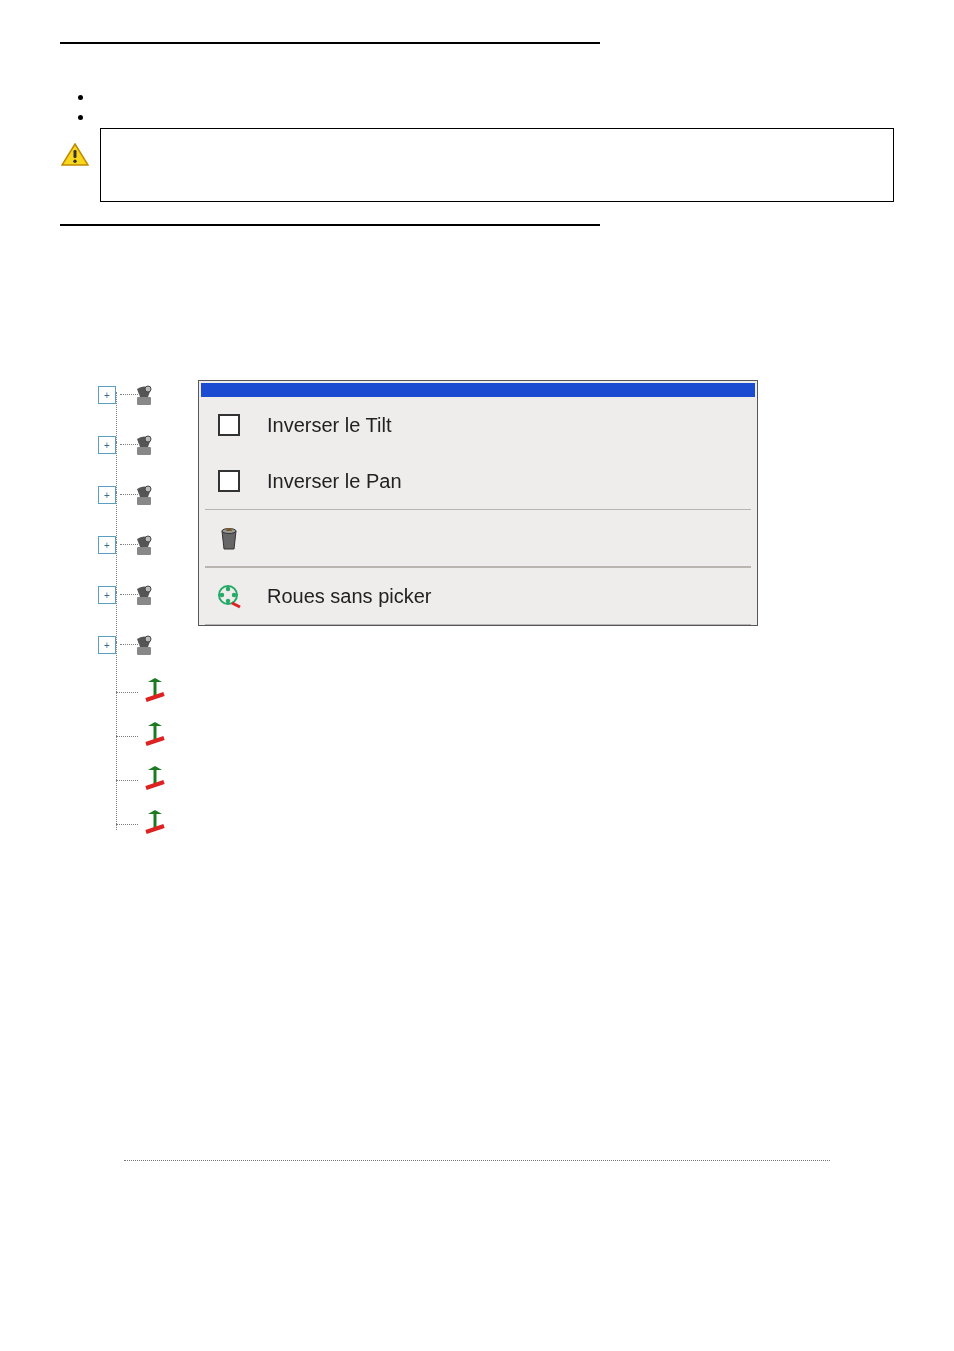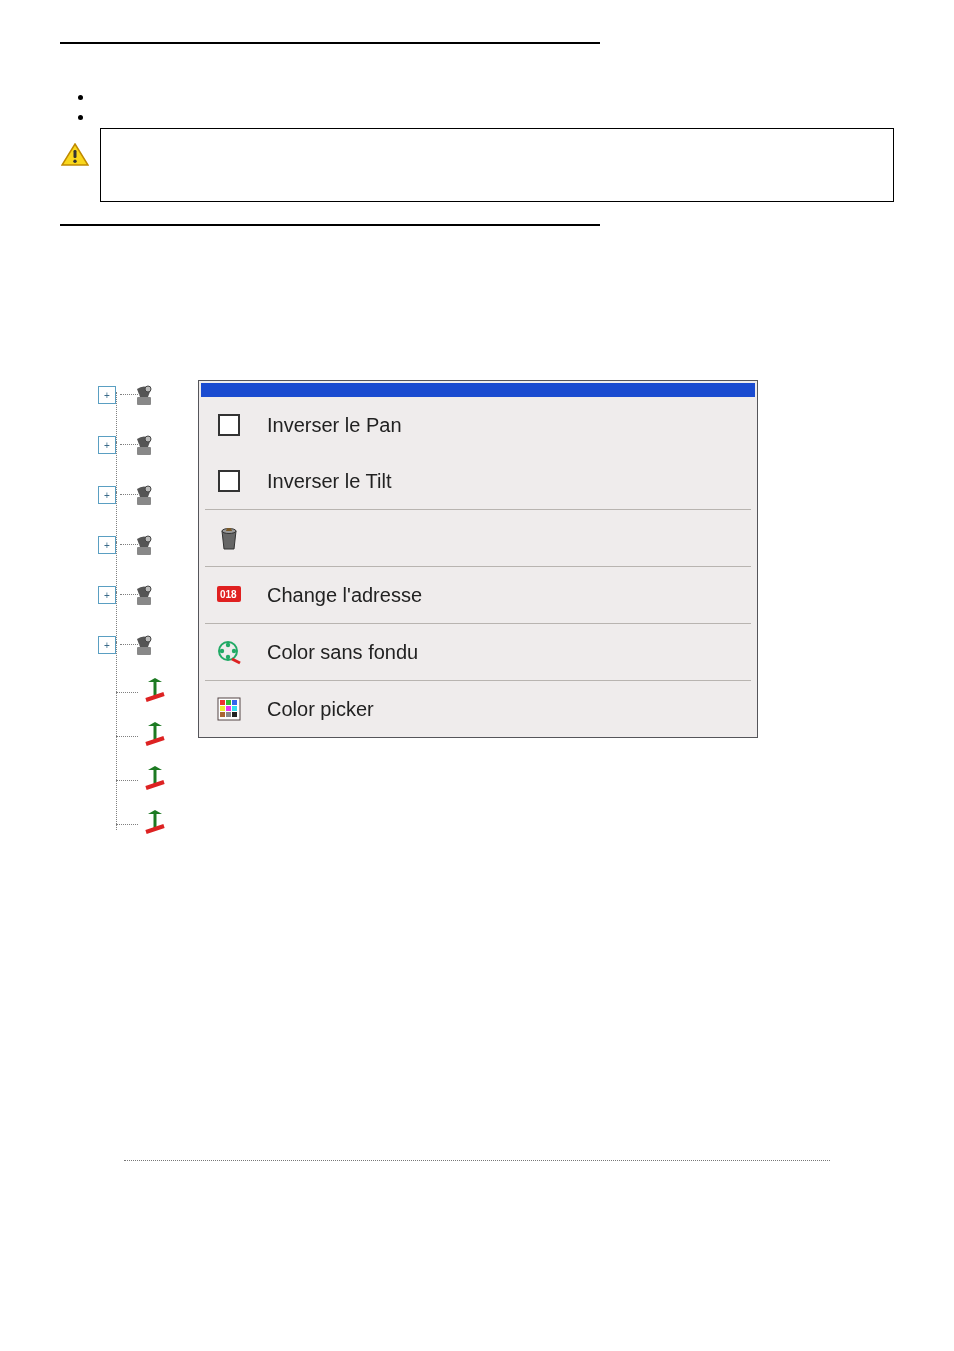--- a/index.html
+++ b/index.html
@@ -315,88 +315,62 @@
       </div>
     </div>
 
     <div class="menu">
       <div class="menu-titlebar"></div>
 
       <div class="menu-item">
         <div class="menu-icon">
             <div class="checkbox-icon"></div>
           </div>
-        <span class="menu-text">Inverser le Pan</span>
+        <span class="menu-text">Inverser le Tilt</span>
       </div>
       <div class="menu-item">
         <div class="menu-icon">
             <div class="checkbox-icon"></div>
           </div>
-        <span class="menu-text">Inverser le Tilt</span>
+        <span class="menu-text">Inverser le Pan</span>
       </div>
 
       <div class="menu-sep"></div>
 
       <div class="menu-item">
         <div class="menu-icon">
           <svg width="26" height="26" viewBox="0 0 26 26">
             <path d="M6 6 L20 6 L18 24 L8 24 Z" fill="#666" stroke="#333"></path>
             <ellipse cx="13" cy="6" rx="7" ry="2.5" fill="#999" stroke="#333"></ellipse>
             <path d="M11 3 L15 3 L16 6 L10 6 Z" fill="#7a5a2a"></path>
           </svg>
         </div>
       </div>
 
       <div class="menu-sep"></div>
 
-      <div class="menu-item">
-        <div class="menu-icon">
-          <svg width="26" height="20" viewBox="0 0 26 20">
-            <rect x="1" y="1" width="24" height="16" fill="#e02020" rx="2"></rect>
-            <text x="4" y="13" font-size="10" fill="#fff" font-family="Arial" font-weight="bold">018</text>
-          </svg>
-        </div>
-        <span class="menu-text">Change l'adresse</span>
-      </div>
 
       <div class="menu-sep"></div>
 
       <div class="menu-item">
         <div class="menu-icon">
           <svg width="26" height="26" viewBox="0 0 26 26">
             <circle cx="12" cy="12" r="9" fill="none" stroke="#2a6" stroke-width="2"></circle>
             <circle cx="12" cy="6" r="2.2" fill="#2a6"></circle>
             <circle cx="18" cy="12" r="2.2" fill="#2a6"></circle>
             <circle cx="12" cy="18" r="2.2" fill="#2a6"></circle>
             <circle cx="6" cy="12" r="2.2" fill="#2a6"></circle>
             <path d="M16 20 L24 24" stroke="#d22" stroke-width="3"></path>
           </svg>
         </div>
-        <span class="menu-text">Color sans fondu</span>
+        <span class="menu-text">Roues sans picker</span>
       </div>
 
       <div class="menu-sep"></div>
 
-      <div class="menu-item">
-        <div class="menu-icon">
-          <svg width="24" height="24" viewBox="0 0 24 24">
-            <rect x="1" y="1" width="22" height="22" fill="#fff" stroke="#544"></rect>
-            <rect x="3" y="3" width="5" height="5" fill="#e33"></rect>
-            <rect x="9" y="3" width="5" height="5" fill="#3b3"></rect>
-            <rect x="15" y="3" width="5" height="5" fill="#36e"></rect>
-            <rect x="3" y="9" width="5" height="5" fill="#ee3"></rect>
-            <rect x="9" y="9" width="5" height="5" fill="#e3e"></rect>
-            <rect x="15" y="9" width="5" height="5" fill="#3de"></rect>
-            <rect x="3" y="15" width="5" height="5" fill="#a63"></rect>
-            <rect x="9" y="15" width="5" height="5" fill="#888"></rect>
-            <rect x="15" y="15" width="5" height="5" fill="#222"></rect>
-          </svg>
-        </div>
-        <span class="menu-text">Color picker</span>
-      </div>
     </div>
   </div>
 
 </div>
 
 <div class="footer">
   <div class="footer-hr"></div>
 </div>
 
 </body></html>

